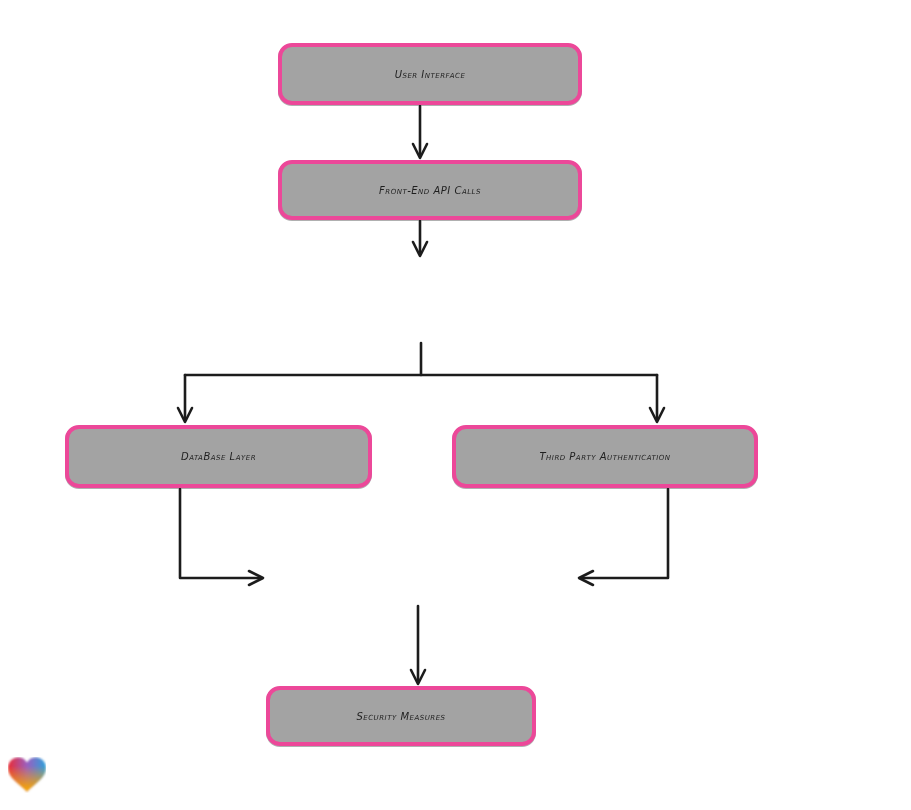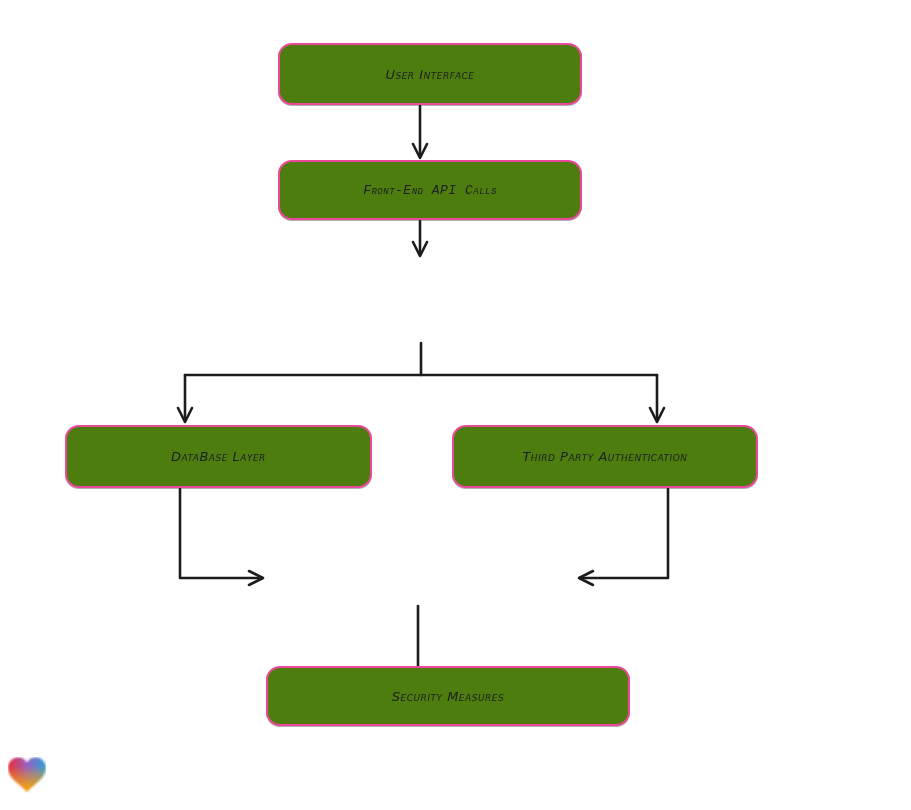--- a/index.html
+++ b/index.html
@@ -23,43 +23,43 @@
   .edge {
     fill: none;
     stroke: #1c1c1c;
     stroke-width: 2.6;
     stroke-linecap: round;
     stroke-linejoin: round;
   }
   .node {
     position: absolute;
     box-sizing: border-box;
-    background: #4d7c0f;
-    border: 2px solid #ec4899;
+    background: #a3a3a3;
+    border: 4px solid #ec4899;
     border-radius: 14px;
     display: flex;
     align-items: center;
     justify-content: center;
     text-align: center;
     font-style: italic;
     font-variant: small-caps;
-    font-size: 13px;
+    font-size: 10px;
     letter-spacing: 0.5px;
     line-height: 19px;
     color: #1f1f1f;
     padding: 4px 18px;
     box-shadow: 0 1px 0 0 rgba(28,28,28,0.35);
   }
   #node-user-interface               { left: 278px; top: 43px;  width: 304px; height: 62px; }
-  #node-front-end-api-calls          { left: 278px; top: 160px; width: 304px; height: 60px; font-family: Liberation Mono, monospace; }
+  #node-front-end-api-calls          { left: 278px; top: 160px; width: 304px; height: 60px; }
   #node-back-end-authentication      { left: 278px; top: 258px; width: 304px; height: 85px; }
   #node-database-layer               { left: 65px;  top: 425px; width: 307px; height: 63px; }
   #node-third-party-authentication   { left: 452px; top: 425px; width: 306px; height: 63px; }
   #node-session-and-token-management { left: 267px; top: 543px; width: 306px; height: 62px; }
-  #node-security-measures            { left: 266px; top: 666px; width: 364px; height: 60px; }
+  #node-security-measures            { left: 266px; top: 686px; width: 270px; height: 60px; }
   #logo {
     position: absolute;
     left: 8px;
     top: 757px;
     width: 38px;
     height: 36px;
   }
 </style>
 </head>
 <body>

